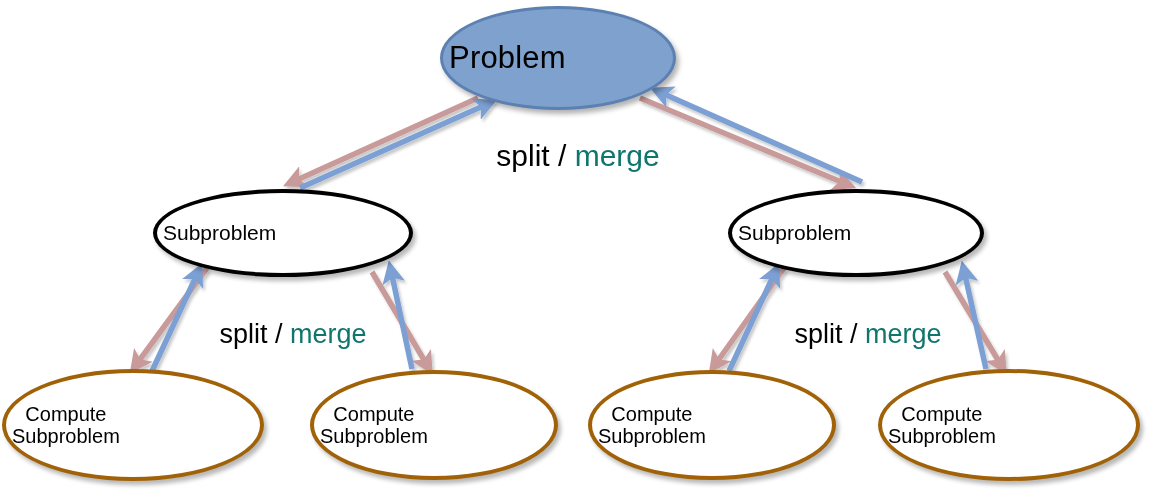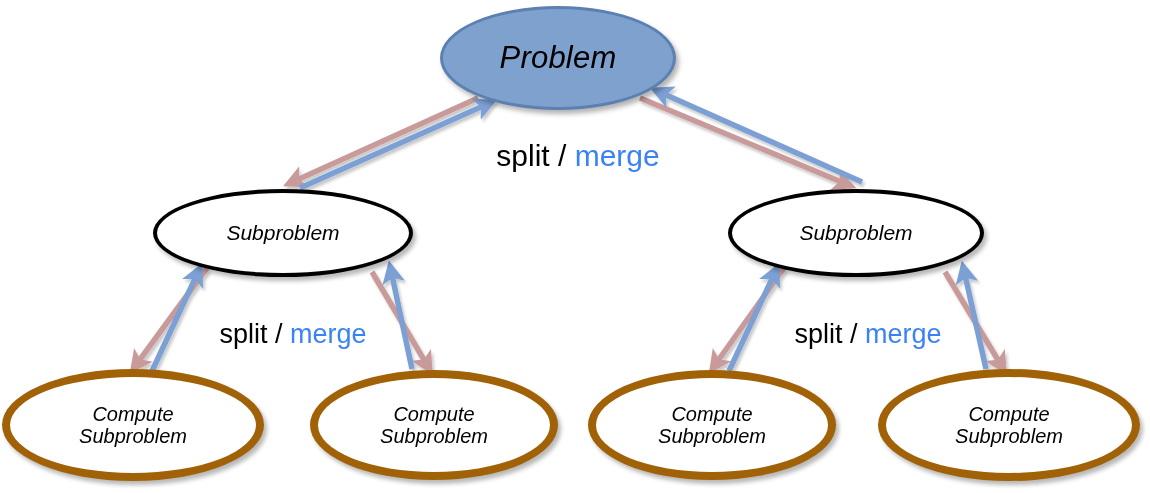--- a/index.html
+++ b/index.html
@@ -21,62 +21,60 @@
     position: absolute;
     left: 0;
     top: 0;
     width: 1150px;
     height: 493px;
   }
   .node {
     position: absolute;
     display: flex;
     align-items: center;
-    justify-content: center;
     text-align: center;
     box-sizing: border-box;
     border-radius: 50%;
     line-height: 1.12;
     color: #000000;
-    font-style: italic;
   }
   .node-root {
     background: #7fa1cd;
     border: 3px solid #5c80b1;
     box-shadow: 3px 4px 5px rgba(0,0,0,0.30);
     font-size: 31px;
     letter-spacing: 0.2px;
   }
   .node-mid {
     background: #ffffff;
     border: 4px solid #000000;
     box-shadow: 3px 4px 4px rgba(0,0,0,0.28);
     font-size: 21px;
   }
   .node-leaf {
     background: #ffffff;
-    border: 8px solid #a16207;
+    border: 4px solid #a16207;
     box-shadow: 3px 4px 4px rgba(0,0,0,0.28);
     font-size: 20px;
   }
   .node-label {
     padding: 0 6px;
     white-space: pre-line;
   }
   .edge-label {
     position: absolute;
     white-space: nowrap;
     font-weight: normal;
     transform: translate(-50%, -50%);
   }
   .edge-label.lvl1 { font-size: 30px; }
   .edge-label.lvl2 { font-size: 27px; }
   .lbl-split { color: #000000; }
   .lbl-sep   { color: #000000; }
-  .lbl-merge { color: #3b82f6; text-align: center; }
+  .lbl-merge { color: #0f766e; text-align: center; }
 </style>
 </head>
 <body>
 
 <div id="diagram-root">
 
   <svg id="edge-layer" viewBox="0 0 1150 493" xmlns="http://www.w3.org/2000/svg">
     <defs>
       <marker id="head-split" markerWidth="4.2" markerHeight="4.2" refX="3.2" refY="2.1" orient="auto" markerUnits="strokeWidth">
         <path d="M0,0 L4.2,2.1 L0,4.2 L1.0,2.1 Z" fill="#c89a9a"></path>

